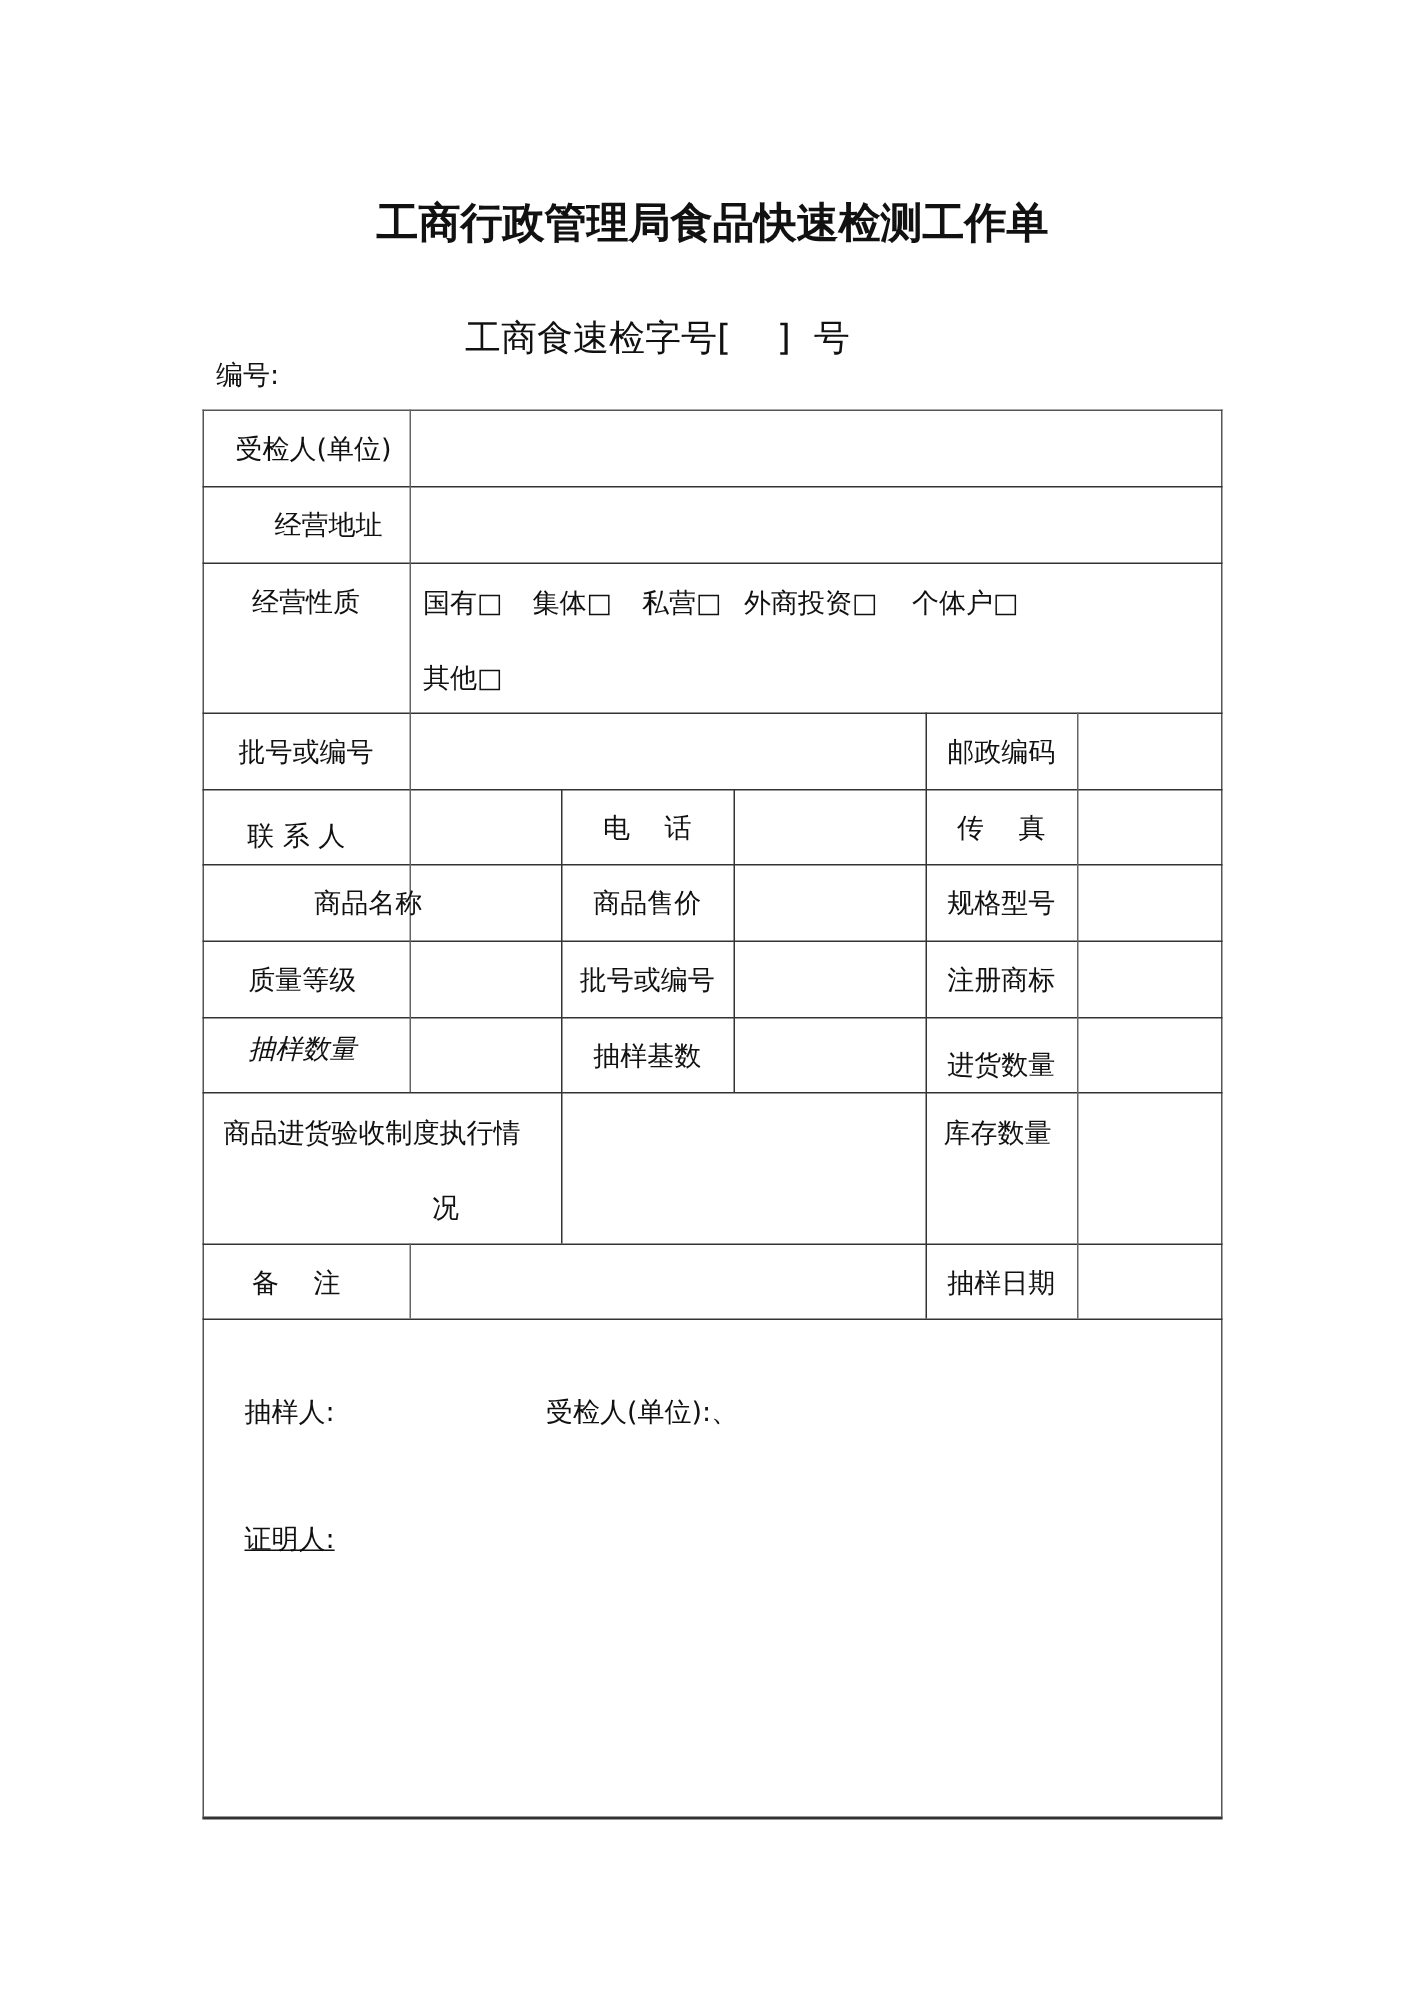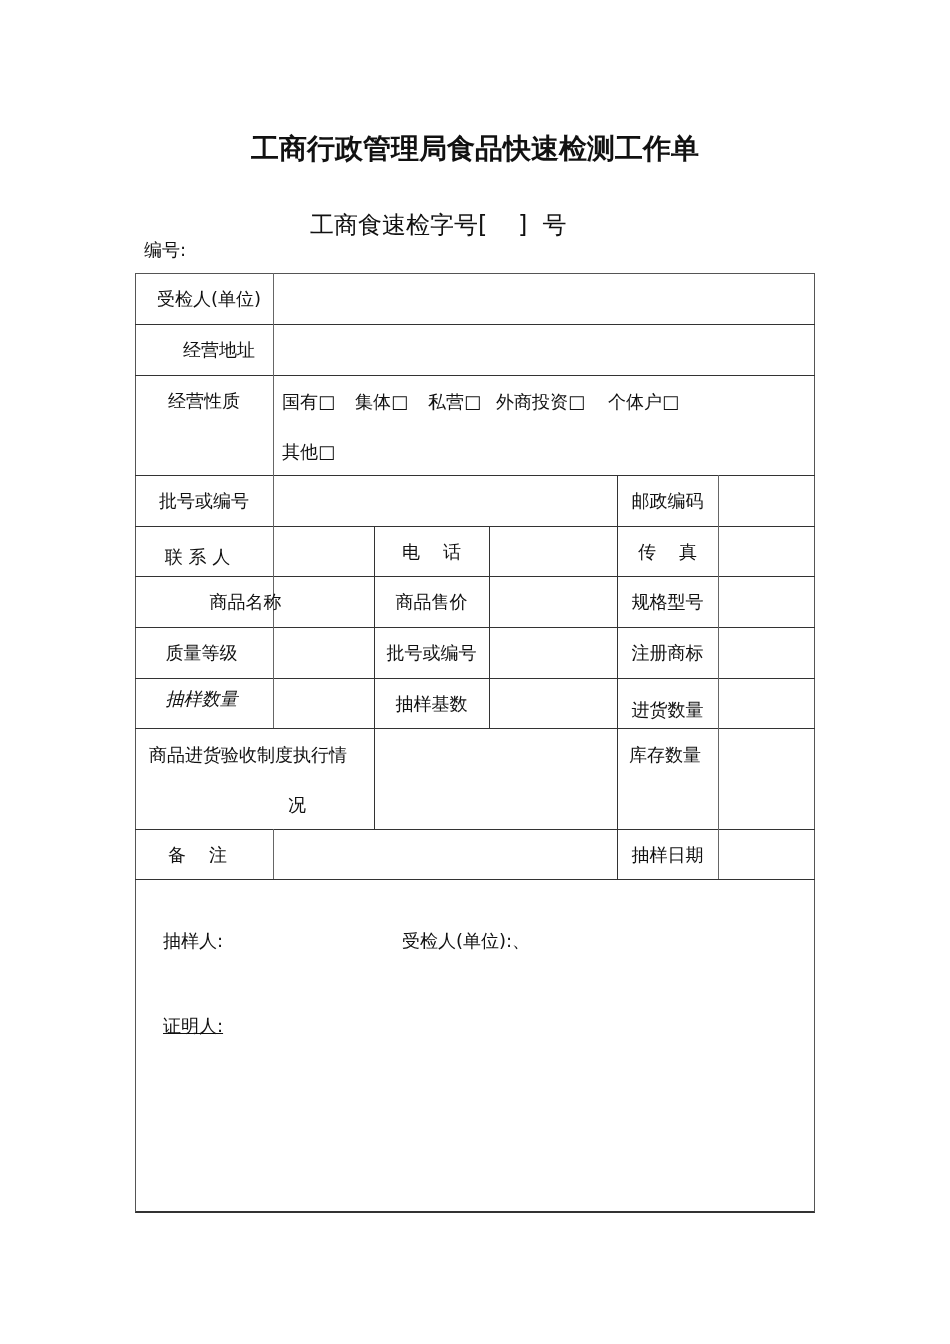--- a/index.html
+++ b/index.html
@@ -93,14 +93,14 @@
 <div class="cell" style="left:375px;top:729px;width:242px;height:100px;"></div>
 <div class="opt" style="left:629px;top:743px;">库存数量</div>
 <div class="cell" style="left:719px;top:729px;width:95px;height:100px;"></div>
 
 <div class="cell" style="left:135px;top:829px;width:125px;height:51px;">备    注</div>
 <div class="cell" style="left:274px;top:830px;width:343px;height:49px;"></div>
 <div class="cell" style="left:617px;top:829px;width:101px;height:51px;">抽样日期</div>
 <div class="cell" style="left:719px;top:830px;width:95px;height:49px;"></div>
 
 <div class="sig" style="left:163px;top:929px;">抽样人:</div>
-<div class="sig" style="left:364px;top:929px;margin-left:38px;">受检人(单位):、</div>
+<div class="sig" style="left:364px;top:929px;">受检人(单位):、</div>
 <div class="sig" style="left:163px;top:1014px;text-decoration:underline;">证明人:</div>
 
 </body></html>

